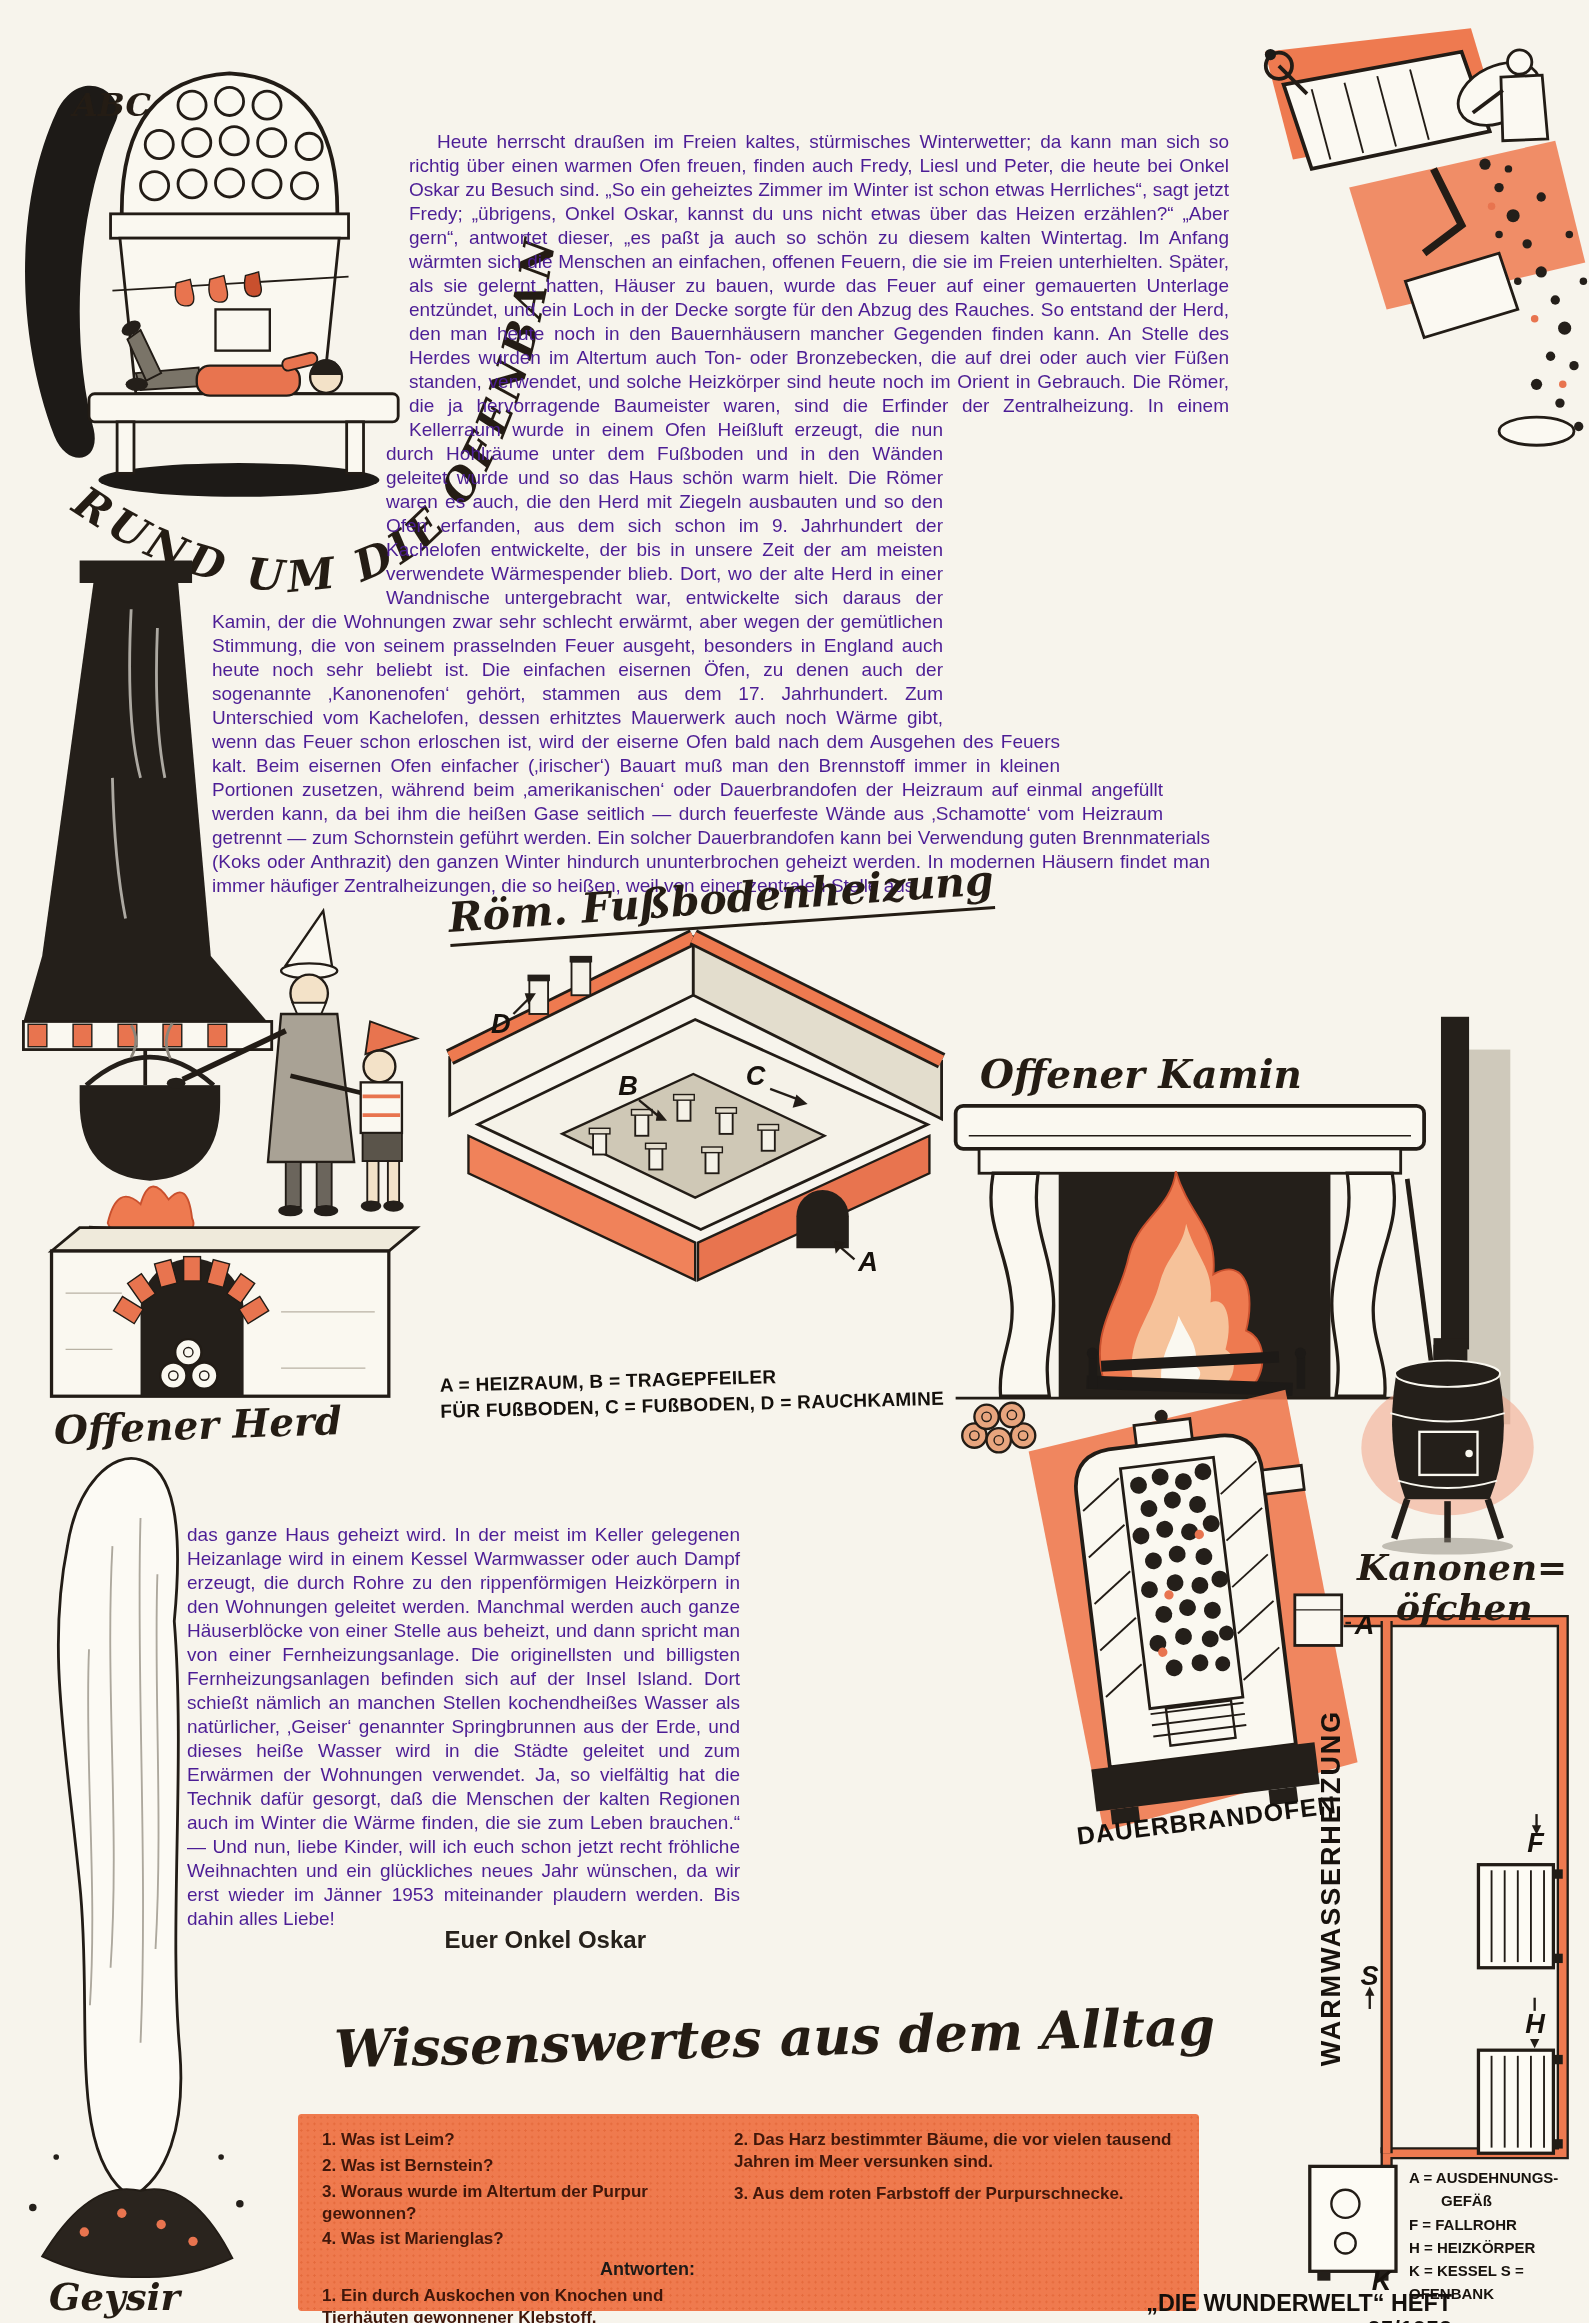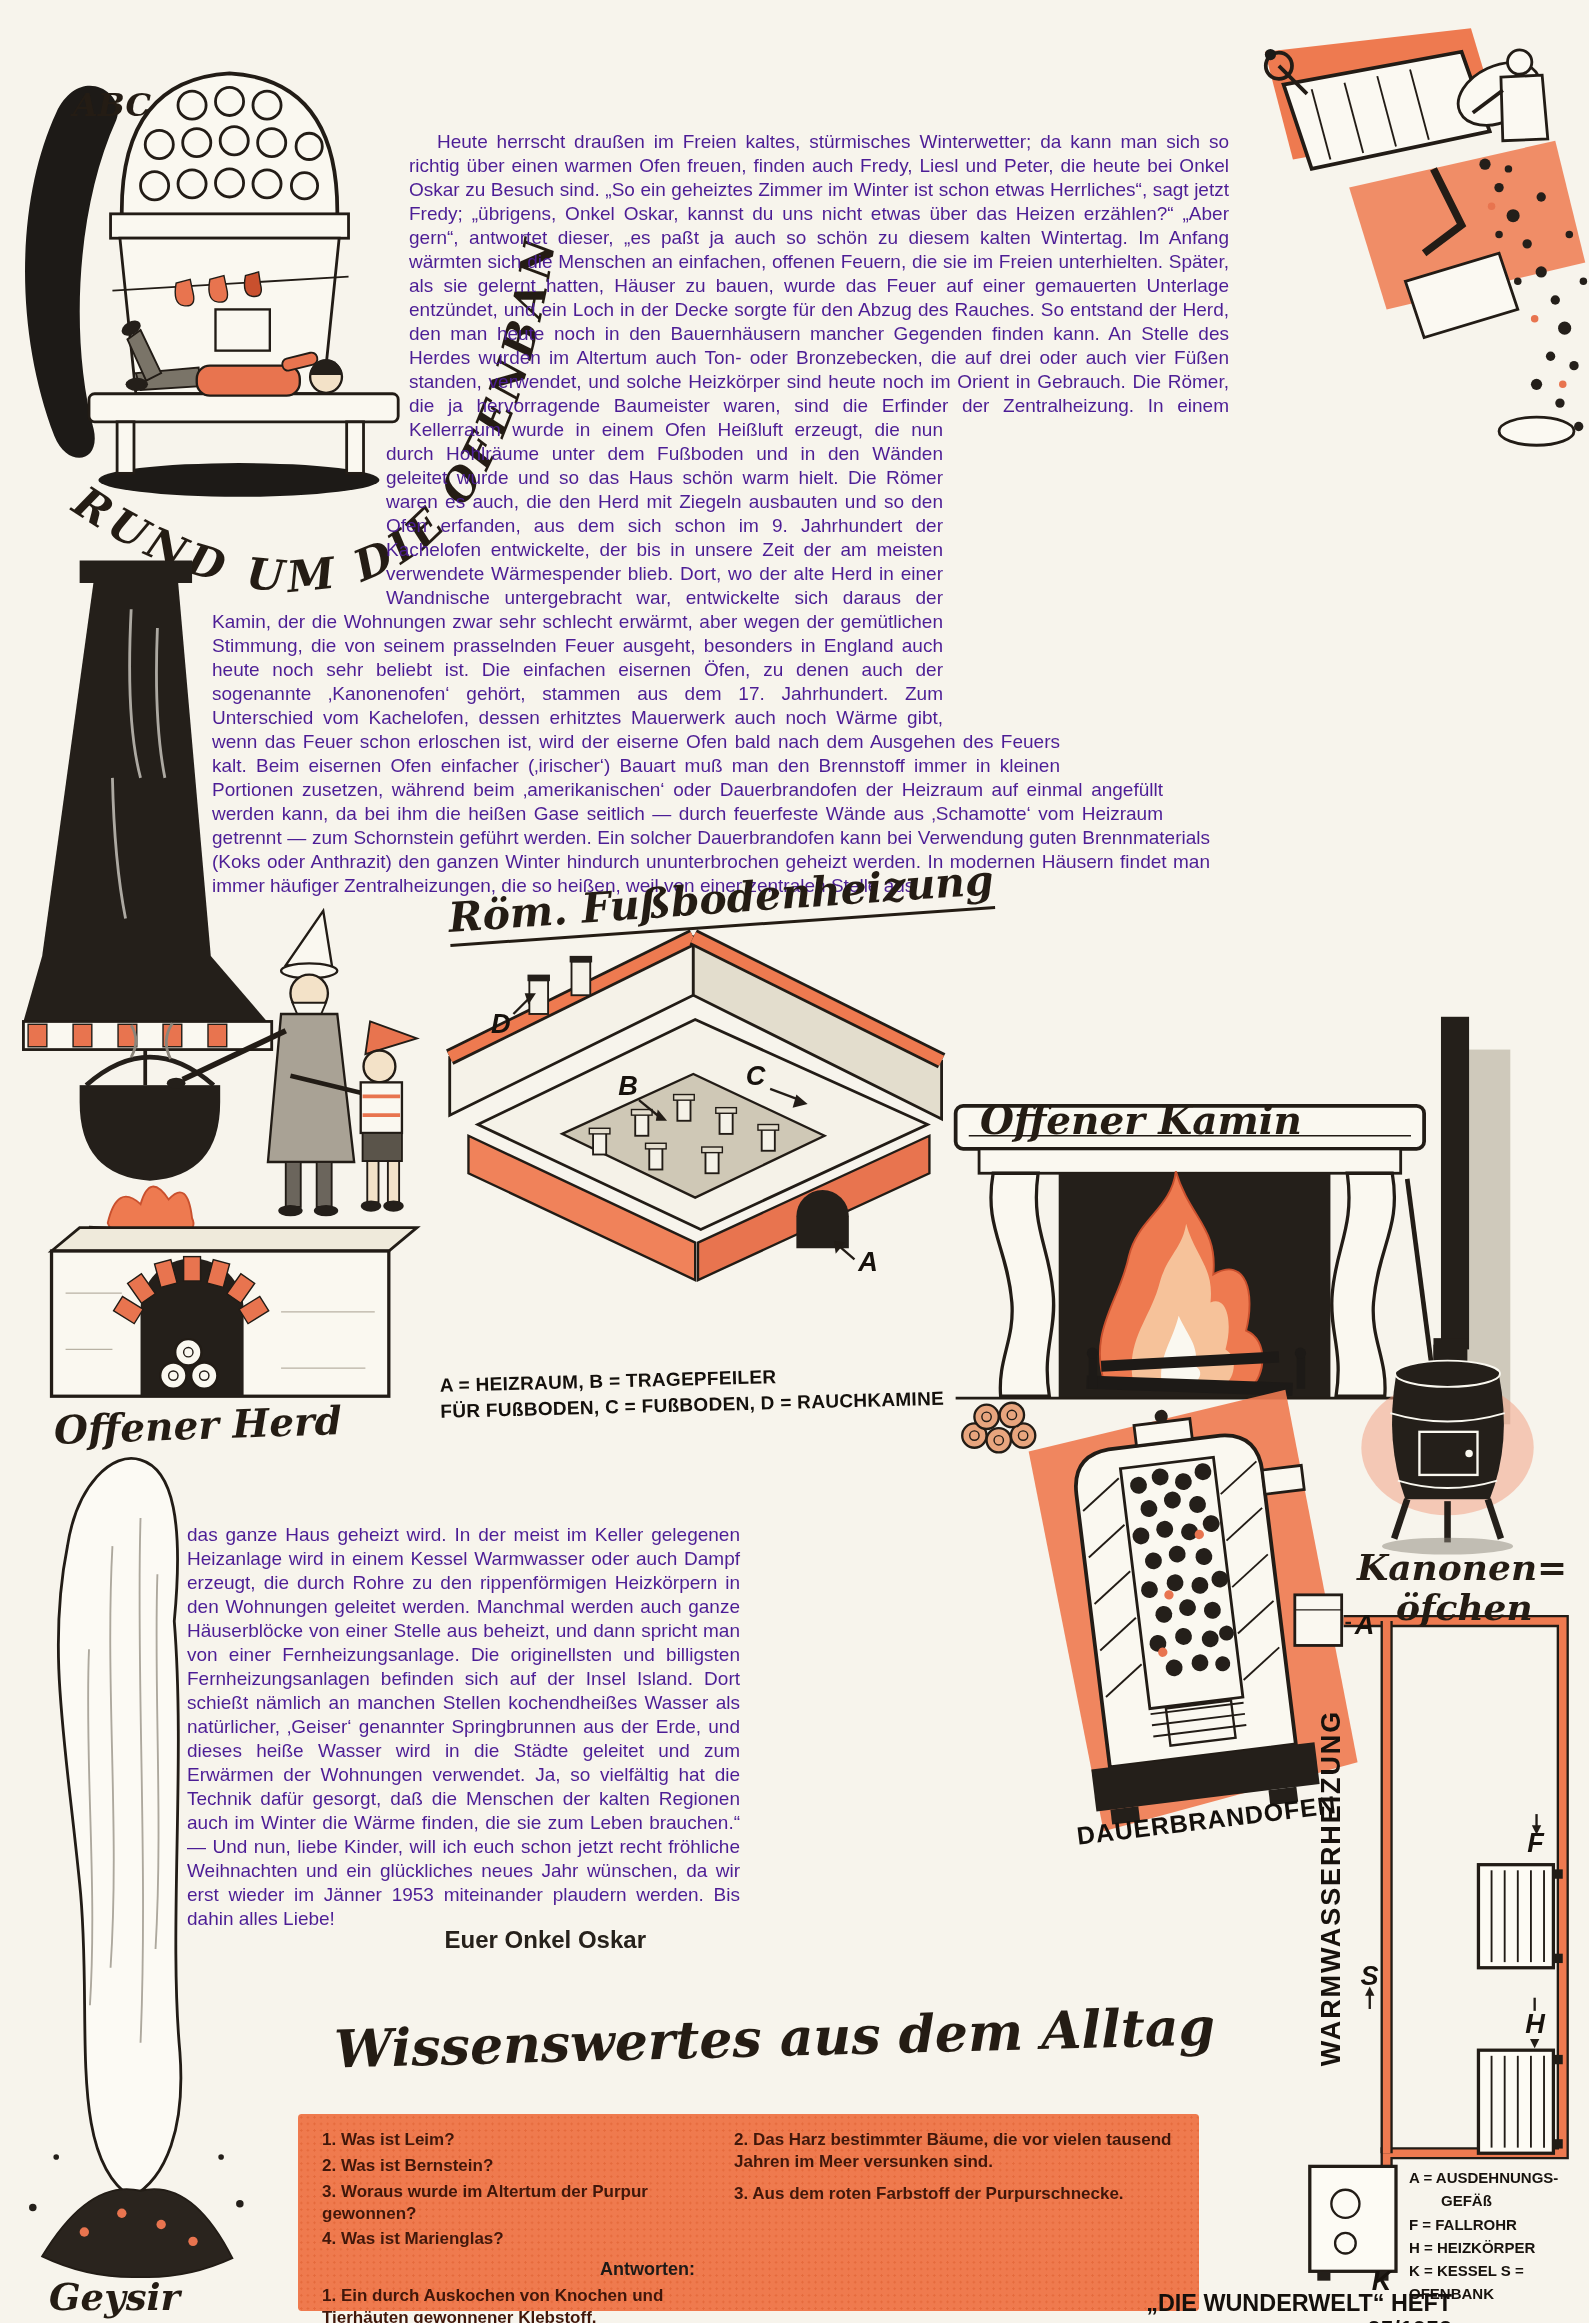--- a/index.html
+++ b/index.html
@@ -472,21 +472,21 @@
       <p>Heute herrscht draußen im Freien kaltes, stürmisches Winterwetter; da kann man sich so richtig über einen warmen Ofen freuen, finden auch Fredy, Liesl und Peter, die heute bei Onkel Oskar zu Besuch sind. „So ein geheiztes Zimmer im Winter ist schon etwas Herrliches“, sagt jetzt Fredy; „übrigens, Onkel Oskar, kannst du uns nicht etwas über das Heizen erzählen?“ „Aber gern“, antwortet dieser, „es paßt ja auch so schön zu diesem kalten Wintertag. Im Anfang wärmten sich die Menschen an einfachen, offenen Feuern, die sie im Freien unterhielten. Später, als sie gelernt hatten, Häuser zu bauen, wurde das Feuer auf einer gemauerten Unterlage entzündet, und ein Loch in der Decke sorgte für den Abzug des Rauches. So entstand der Herd, den man heute noch in den Bauernhäusern mancher Gegenden finden kann. An Stelle des Herdes wurden im Altertum auch Ton- oder Bronzebecken, die auf drei oder auch vier Füßen standen, verwendet, und solche Heizkörper sind heute noch im Orient in Gebrauch. Die Römer, die ja hervorragende Baumeister waren, sind die Erfinder der Zentralheizung. In einem Kellerraum wurde in einem Ofen Heißluft erzeugt, die nun durch Hohlräume unter dem Fußboden und in den Wänden geleitet wurde und so das Haus schön warm hielt. Die Römer waren es auch, die den Herd mit Ziegeln ausbauten und so den Ofen erfanden, aus dem sich schon im 9. Jahrhundert der Kachelofen entwickelte, der bis in unsere Zeit der am meisten verwendete Wärmespender blieb. Dort, wo der alte Herd in einer Wandnische untergebracht war, entwickelte sich daraus der Kamin, der die Wohnungen zwar sehr schlecht erwärmt, aber wegen der gemütlichen Stimmung, die von seinem prasselnden Feuer ausgeht, besonders in England auch heute noch sehr beliebt ist. Die einfachen eisernen Öfen, zu denen auch der sogenannte ‚Kanonenofen‘ gehört, stammen aus dem 17. Jahrhundert. Zum Unterschied vom Kachelofen, dessen erhitztes Mauerwerk auch noch Wärme gibt, wenn das Feuer schon erloschen ist, wird der eiserne Ofen bald nach dem Ausgehen des Feuers kalt. Beim eisernen Ofen einfacher (‚irischer‘) Bauart muß man den Brennstoff immer in kleinen Portionen zusetzen, während beim ‚amerikanischen‘ oder Dauerbrandofen der Heizraum auf einmal angefüllt werden kann, da bei ihm die heißen Gase seitlich — durch feuerfeste Wände aus ‚Schamotte‘ vom Heizraum getrennt — zum Schornstein geführt werden. Ein solcher Dauerbrandofen kann bei Verwendung guten Brennmaterials (Koks oder Anthrazit) den ganzen Winter hindurch ununterbrochen geheizt werden. In modernen Häusern findet man immer häufiger Zentralheizungen, die so heißen, weil von einer zentralen Stelle aus</p>
     </div>
 
     <div class="abs hand" style="left:448px;top:875px;font-size:41px;transform:rotate(-4deg);border-bottom:3.7px solid #241c14;padding-bottom:1.9px;">Röm. Fußbodenheizung</div>
 
     <div class="abs caption-bold" style="left:440px;top:1366px;width:525px;transform:rotate(-1.5deg);">
       <div>A = HEIZRAUM, B = TRAGEPFEILER</div>
       <div>FÜR FUßBODEN, C = FUßBODEN, D = RAUCHKAMINE</div>
     </div>
 
-    <div class="abs hand" style="left:980px;top:1097px;font-size:39px;">Offener Kamin</div>
+    <div class="abs hand" style="left:980px;top:1051px;font-size:39px;">Offener Kamin</div>
 
     <div class="abs hand" style="left:54px;top:1402px;font-size:39px;transform:rotate(-2deg);">Offener Herd</div>
 
     <div class="abs hand" style="left:1357px;top:1548px;font-size:36px;line-height:1.1;">
       <div>Kanonen=</div>
       <div style="padding-left:39px;">öfchen</div>
     </div>
 
     <div class="abs" style="left:1076px;top:1806px;font-weight:bold;font-size:25px;letter-spacing:0.9px;color:#14100c;transform:rotate(-7deg);">DAUERBRANDOFEN</div>
 

